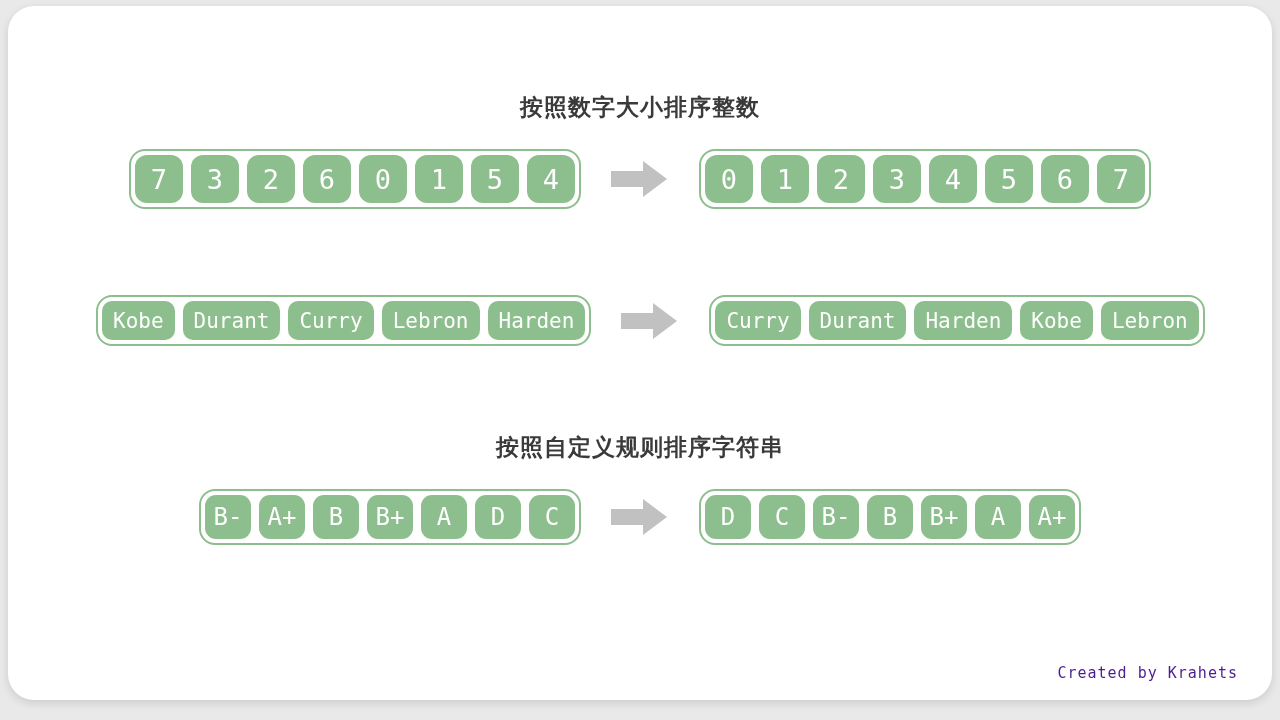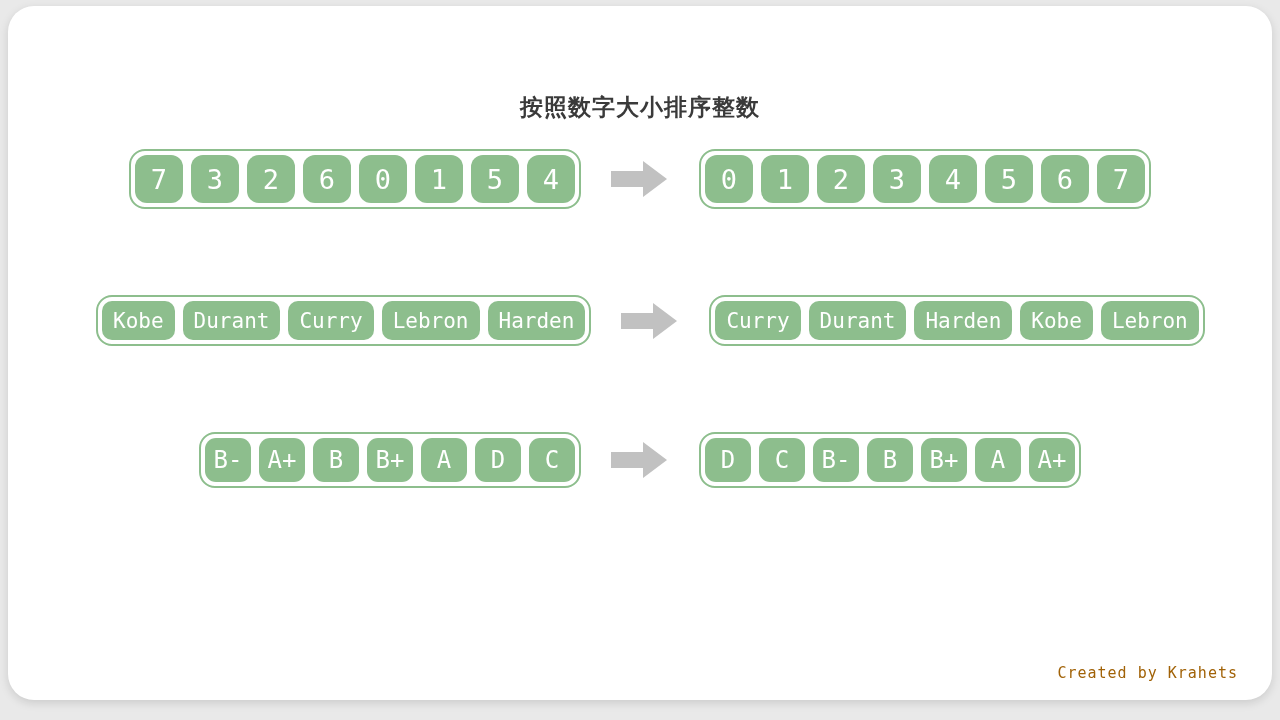--- a/index.html
+++ b/index.html
@@ -81,21 +81,21 @@
   .section-2 .cell { min-width: 46px; height: 44px; padding: 0 8px; font-size: 24px; border-radius: 11px; }
 
   .arrow-icon svg { display: block; }
 
   .watermark {
     position: absolute;
     right: 34px;
     bottom: 18px;
     font-family: "DejaVu Sans Mono", monospace;
     font-size: 15px;
-    color: #a16207;
+    color: #4c1d95;
     letter-spacing: 1px;
   }
 </style>
 </head>
 <body>
 
 <div class="card">
   <div class="content">
 
     <div class="section section-0">
@@ -147,20 +147,21 @@
           <span class="cell">Curry</span>
           <span class="cell">Durant</span>
           <span class="cell">Harden</span>
           <span class="cell">Kobe</span>
           <span class="cell">Lebron</span>
         </div>
       </div>
     </div>
 
     <div class="section section-2">
+      <div class="section-title">按照自定义规则排序字符串</div>
       <div class="row">
         <div class="left array">
           <span class="cell">B-</span>
           <span class="cell">A+</span>
           <span class="cell">B</span>
           <span class="cell">B+</span>
           <span class="cell">A</span>
           <span class="cell">D</span>
           <span class="cell">C</span>
         </div>

